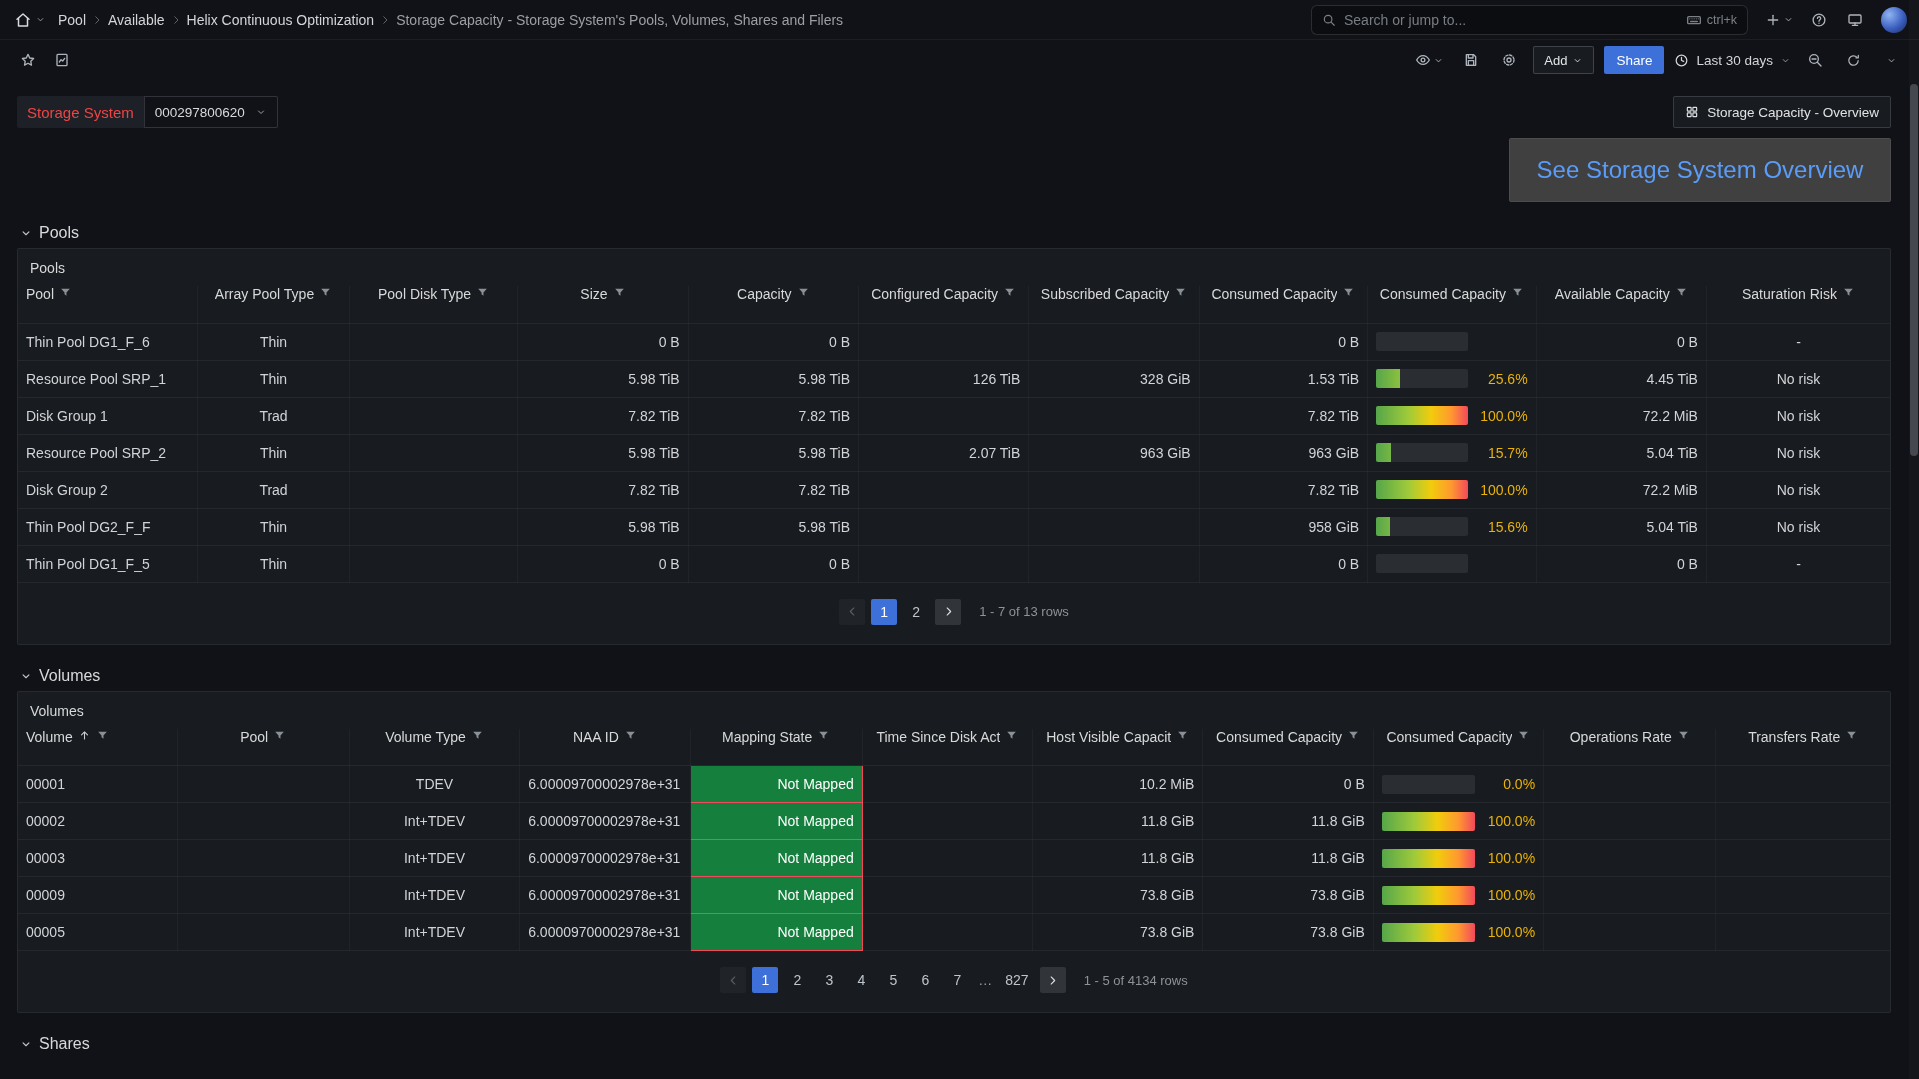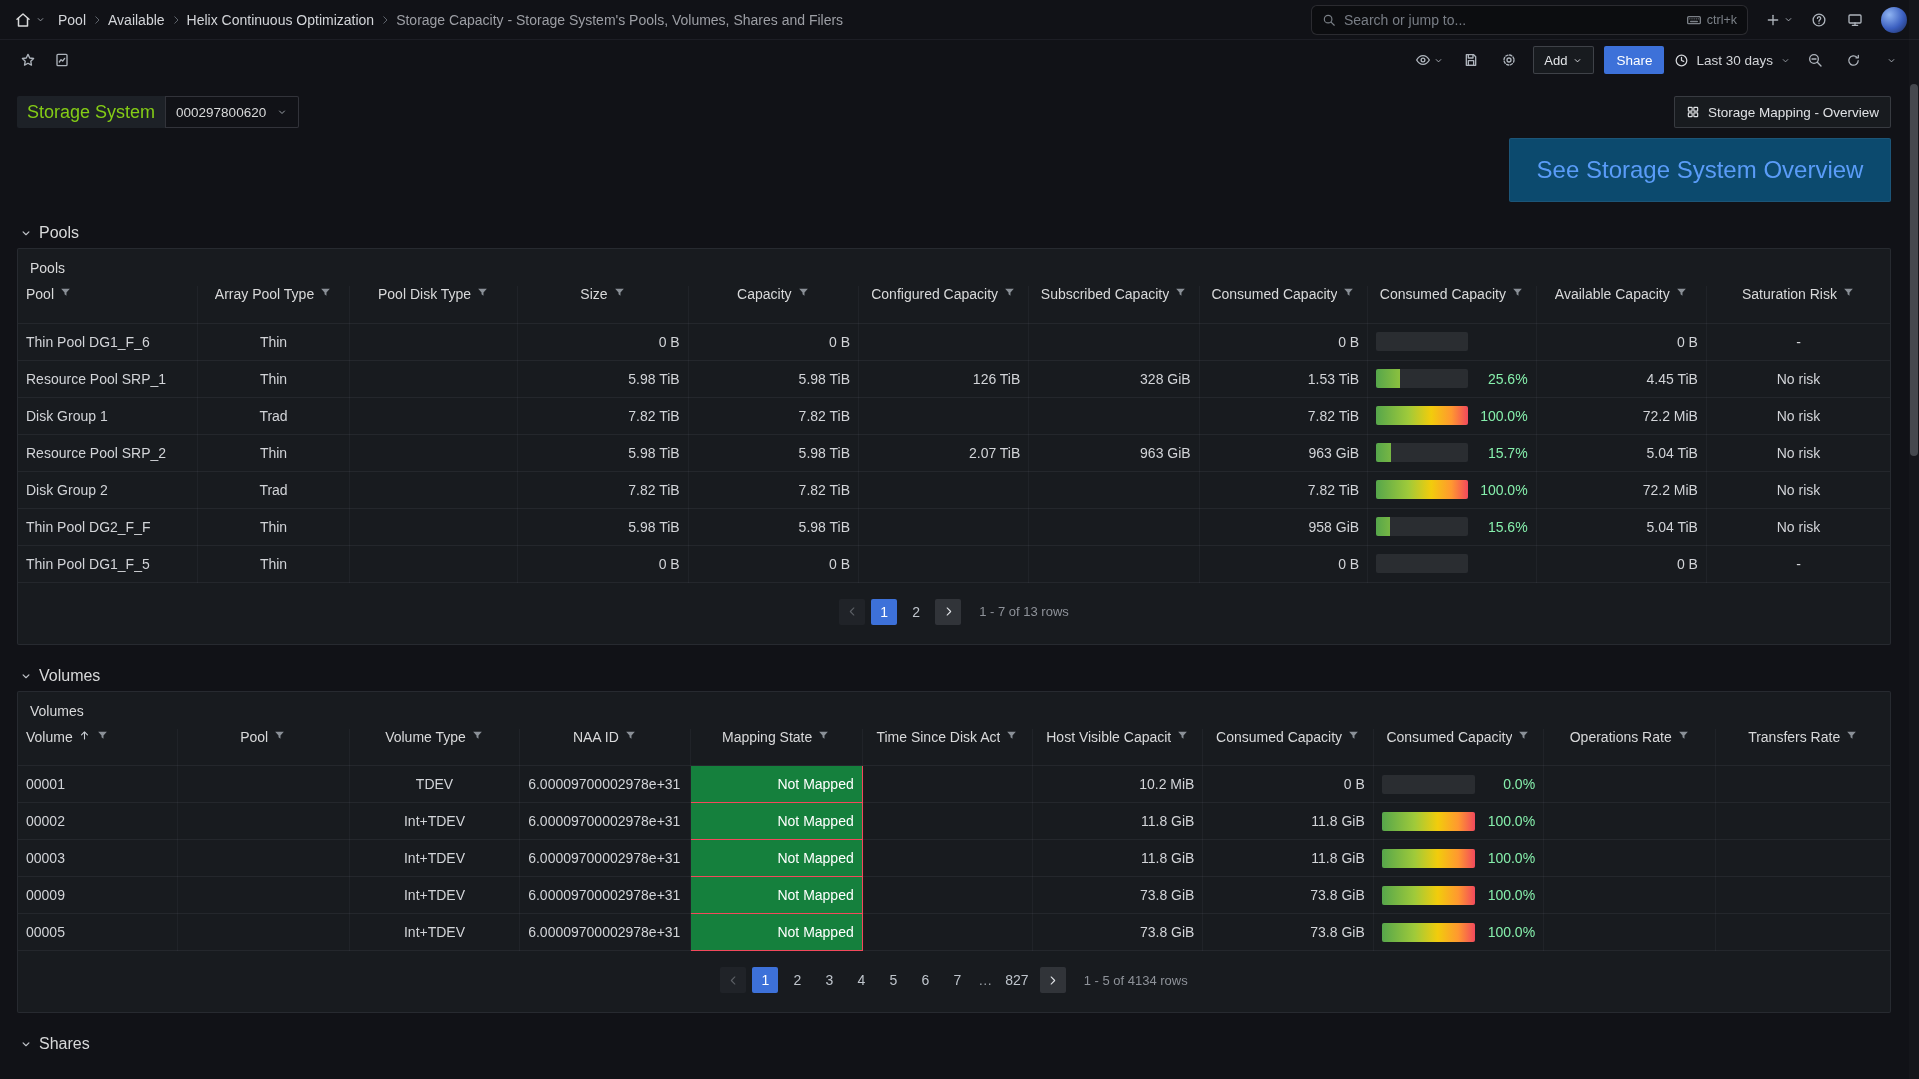--- a/index.html
+++ b/index.html
@@ -60,38 +60,38 @@
     background:#3d71d9; border:none; border-radius:2px; color:#fff; font-size:13.5px; cursor:pointer;
   }
   .time-btn { display:flex; align-items:center; gap:7px; background:none; border:none; color:#d3d5d9; font-size:13.5px; cursor:pointer; }
   .time-btn .caret { color:#9aa0a6; }
 
   
   .submenu { display:flex; align-items:center; justify-content:space-between; margin:16px 28px 0 17px; }
   .var-group { display:flex; height:32px; }
   .var-label {
     display:flex; align-items:center; padding:9px 10px; background:#1d2127;
-    color:#84cc16; font-size:18px; border-radius:2px 0 0 2px;
+    color:#ef4444; font-size:15px; border-radius:2px 0 0 2px;
   }
   .var-value {
     display:flex; align-items:center; gap:10px; padding:0 10px; background:#111217;
     border:1px solid rgba(204,204,220,0.18); border-radius:0 2px 2px 0;
     color:#d8d9da; font-size:13.5px; cursor:pointer;
   }
   .var-value .caret { color:#9aa0a6; }
   .overview-btn {
     height:32px; display:flex; align-items:center; gap:8px; padding:0 11px;
     background:#181b1f; border:1px solid rgba(204,204,220,0.18); border-radius:2px;
     color:#e0e2e5; font-size:13.5px; cursor:pointer;
   }
 
   
   .row-overview { display:flex; justify-content:flex-end; margin:10px 28px 0 17px; }
   .text-panel {
-    width:382px; height:64px; background:#0c4a6e; border:1px solid rgba(204,204,220,0.09);
+    width:382px; height:64px; background:#404040; border:1px solid rgba(204,204,220,0.09);
     border-radius:2px; display:flex; align-items:center; justify-content:center;
   }
   .see-link { color:#5a9cf8; font-size:24px; font-weight:500; cursor:pointer; text-decoration:none; }
 
   
   .section { margin:0 28px 0 17px; }
   .section-header {
     display:flex; align-items:center; gap:6px; margin:20px 0 4px 2px;
     color:#d8d9da; font-size:16px; font-weight:500; height:22px; cursor:pointer;
   }
@@ -121,21 +121,21 @@
     border-bottom-color:#f2495c; border-right-color:#f2495c;
   }
   td.gauge-cell { padding:0 8px; }
   .gauge { display:flex; align-items:center; gap:8px; height:100%; }
   .track { flex:1; height:19px; background:rgba(204,204,220,0.10); border-radius:2px; overflow:hidden; }
   .fill {
     height:100%;
     background-image:linear-gradient(90deg,#56a64b 0%,#9fca3a 35%,#f2cc0c 60%,#ff9830 82%,#f2495c 100%);
     background-repeat:no-repeat;
   }
-  .pct { width:52px; text-align:right; font-size:14px; color:#86efac; flex:none; }
+  .pct { width:52px; text-align:right; font-size:14px; color:#eab308; flex:none; }
 
   
   .pagination { display:flex; align-items:center; justify-content:center; gap:6px; padding:16px 0 19px; }
   .pg-arrow {
     width:26px; height:26px; border-radius:2px; border:none; cursor:pointer;
     display:flex; align-items:center; justify-content:center;
     background:rgba(204,204,220,0.14); color:#e0e3e7;
   }
   .pg-arrow.disabled { background:rgba(204,204,220,0.05); color:#5c6066; cursor:default; }
   .pg-num {
@@ -360,21 +360,21 @@
     </div>
     <button class="overview-btn">
       <span class="icon i14">
           <svg viewBox="0 0 24 24" fill="none" stroke="currentColor" stroke-width="2" stroke-linecap="round" stroke-linejoin="round">
             <rect x="4" y="4" width="6.5" height="6.5" rx="1"></rect>
             <rect x="13.5" y="4" width="6.5" height="6.5" rx="1"></rect>
             <rect x="4" y="13.5" width="6.5" height="6.5" rx="1"></rect>
             <rect x="13.5" y="13.5" width="6.5" height="6.5" rx="1"></rect>
           </svg>
         </span>
-      <span>Storage Mapping - Overview</span>
+      <span>Storage Capacity - Overview</span>
     </button>
   </div>
 
   <div class="row-overview">
     <div class="text-panel">
       <a class="see-link">See Storage System Overview</a>
     </div>
   </div>
 
   <section class="section">

